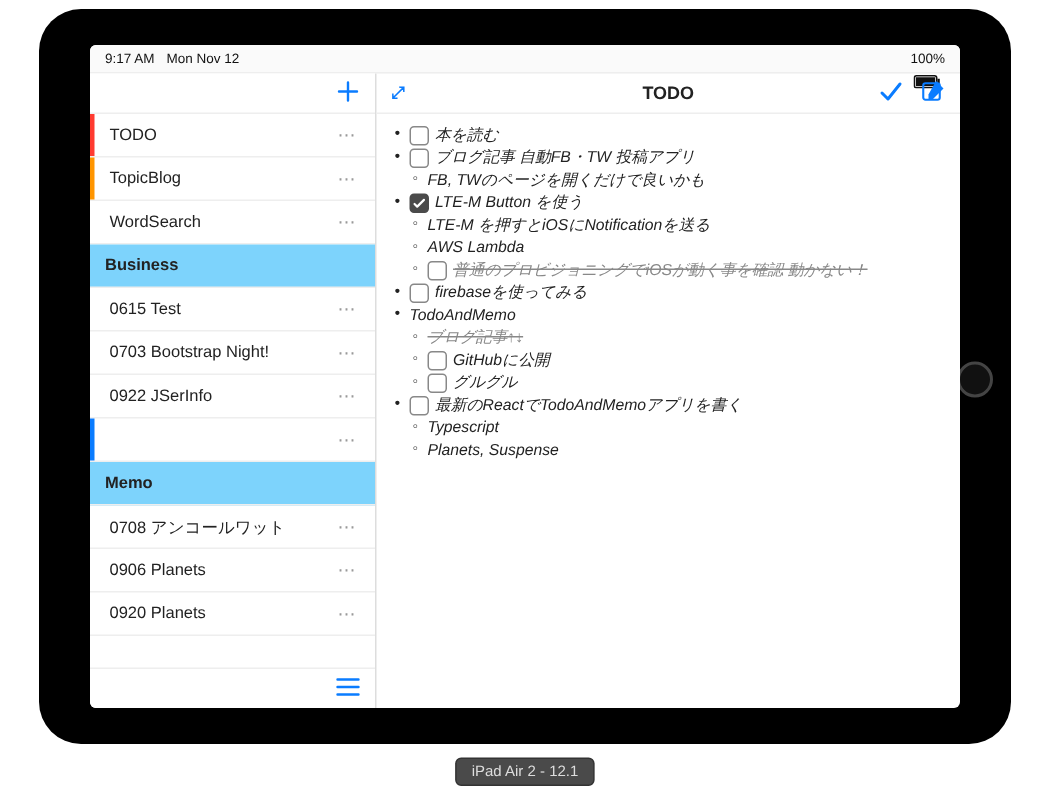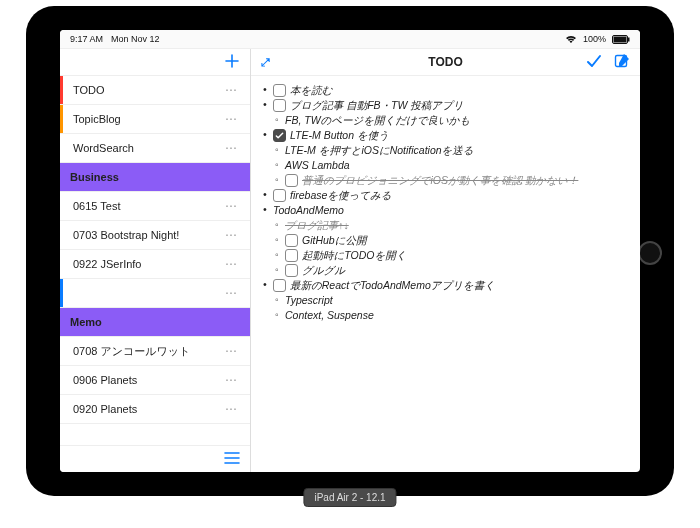--- a/index.html
+++ b/index.html
@@ -2,32 +2,32 @@
 <html><head>
 <meta charset="utf-8">
 <style>
   html,body{margin:0;padding:0;background:#fff;font-family:-apple-system,BlinkMacSystemFont,"Helvetica Neue",Arial,sans-serif;font-size:12px;color:#222;}
   .stage{width:700px;height:528px;position:relative;overflow:hidden;background:#fff;}
   .tablet{position:absolute;left:26px;top:6px;width:648px;height:490px;background:#000;border-radius:28px;}
   .screen{position:absolute;left:34px;top:24px;right:34px;bottom:24px;background:#fff;border-radius:4px;overflow:hidden;display:flex;flex-direction:column;}
   .home-btn{position:absolute;right:12px;top:50%;width:20px;height:20px;margin-top:-10px;border:2px solid #444;border-radius:50%;background:#111;}
   .statusbar{height:18px;display:flex;align-items:center;justify-content:space-between;padding:0 10px;font-size:9px;color:#111;background:#fafafa;border-bottom:1px solid #eee;}
   .statusbar .left{display:flex;gap:8px;}
-  .statusbar .right{display:flex;gap:6px;align-items:center;}
+  .statusbar .right{display:flex;gap:6px;align-items:center;flex-direction:column;}
   .statusbar svg{display:block;}
   .app{flex:1;display:flex;min-height:0;}
   .sidebar{width:190px;border-right:1px solid #ddd;display:flex;flex-direction:column;background:#fff;}
   .sb-top{height:26px;display:flex;align-items:center;justify-content:flex-end;padding:0 10px;border-bottom:1px solid #eee;}
   .sb-bottom{height:26px;display:flex;align-items:center;justify-content:flex-end;padding:0 10px;border-top:1px solid #eee;}
   .icon-btn{color:#0a7cff;cursor:pointer;}
   .sb-list{flex:1;overflow:auto;}
   .sb-row{display:flex;align-items:center;height:28px;border-bottom:1px solid #eee;padding:0 8px 0 0;cursor:pointer;}
   .sb-row .bar{width:3px;height:100%;margin-right:0;}
   .sb-row .pad{width:10px;}
-  .sb-row.section{background:#8b5cf6;font-weight:600;cursor:default;}
+  .sb-row.section{background:#7dd3fc;font-weight:600;cursor:default;}
   .sb-row .label{flex:1;font-size:11px;white-space:nowrap;overflow:hidden;text-overflow:ellipsis;}
   .sb-row .dots{color:#999;font-size:12px;letter-spacing:1px;padding:0 4px;}
   .content{flex:1;display:flex;flex-direction:column;min-width:0;}
   .c-header{height:26px;display:flex;align-items:center;padding:0 10px;border-bottom:1px solid #eee;position:relative;}
   .c-header .expand{color:#0a7cff;font-size:11px;font-weight:600;}
   .c-header .title{position:absolute;left:0;right:0;text-align:center;font-weight:600;font-size:12px;pointer-events:none;}
   .c-header .actions{margin-left:auto;display:flex;gap:12px;align-items:center;}
   .c-body{flex:1;overflow:auto;padding:6px 6px 6px 10px;font-size:10.5px;}
   ul.tree{list-style:none;margin:0;padding:0;}
   ul.tree li{position:relative;padding-left:12px;margin:1px 0;font-style:italic;}
@@ -35,21 +35,21 @@
   ul.sub{list-style:none;margin:0;padding:0;}
   ul.sub>li::before{content:"◦";position:absolute;left:2px;top:0;color:#555;}
   .row{display:flex;align-items:flex-start;gap:4px;}
   .cb{width:11px;height:11px;border:1px solid #888;border-radius:3px;display:inline-flex;align-items:center;justify-content:center;flex:none;margin-top:1px;background:#fff;}
   .cb.checked{background:#4b4b4b;border-color:#4b4b4b;}
   .cb.checked svg{display:block}
   .cb svg{display:none;width:9px;height:9px;}
   .txt{flex:1;line-height:14px;}
   .txt.strike{text-decoration:line-through;color:#888;}
   .txt a{color:#1155cc;text-decoration:underline;}
-  .pill{position:absolute;left:50%;transform:translateX(-50%);bottom:21px;background:#4a4a4a;color:#ddd;border:1px solid #333;border-radius:4px;padding:3px 10px;font-size:10px;}
+  .pill{position:absolute;left:50%;transform:translateX(-50%);bottom:4px;background:#4a4a4a;color:#ddd;border:1px solid #333;border-radius:4px;padding:3px 10px;font-size:10px;}
 </style>
 </head>
 <body>
 <div class="stage">
 
 <div class="tablet">
   <div class="home-btn"></div>
   <div class="screen">
 
     <div class="statusbar">
@@ -239,45 +239,39 @@
                     </li>
                     <li>
                       <div class="row">
                         <span class="cb"></span>
                         <span class="txt">GitHubに公開</span>
                       </div>
                     </li>
                     <li>
                       <div class="row">
                         <span class="cb"></span>
-                        <span class="txt">起動時にTODOを開く</span>
-                      </div>
-                    </li>
-                    <li>
-                      <div class="row">
-                        <span class="cb"></span>
                         <span class="txt">グルグル</span>
                       </div>
                     </li>
                   </ul>
                 </li>
                 <li>
                   <div class="row">
                     <span class="cb"></span>
                     <span class="txt">最新のReactでTodoAndMemoアプリを書く</span>
                   </div>
                   <ul class="sub">
                     <li>
                       <div class="row">
                         <span class="txt">Typescript</span>
                       </div>
                     </li>
                     <li>
                       <div class="row">
-                        <span class="txt">Context, Suspense</span>
+                        <span class="txt">Planets, Suspense</span>
                       </div>
                     </li>
                   </ul>
                 </li>
               </ul>
         </div>
       </div>
     </div>
 
   </div>

